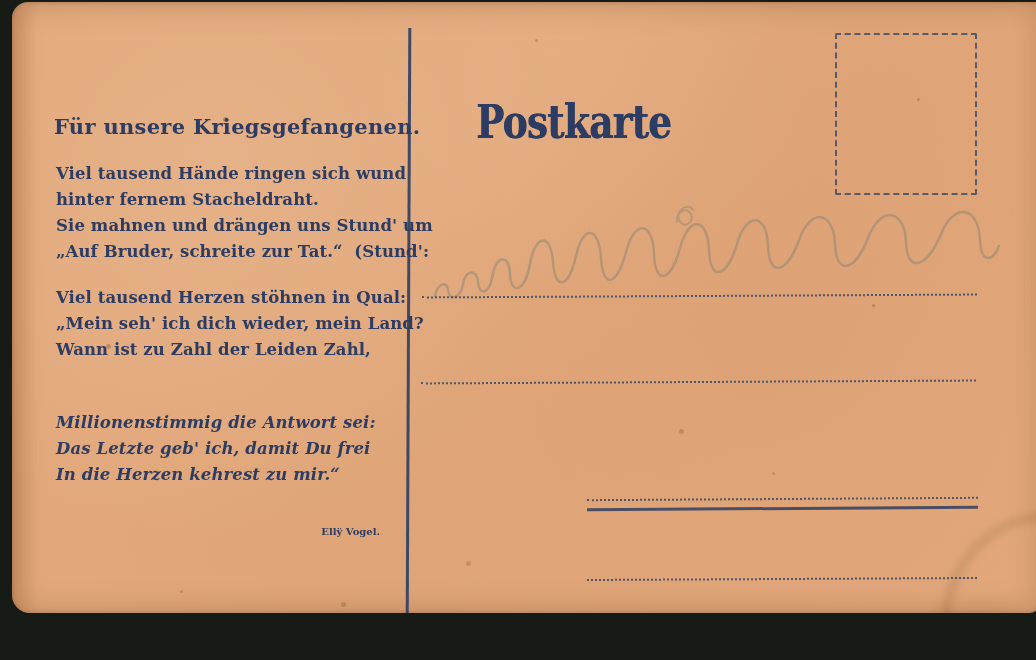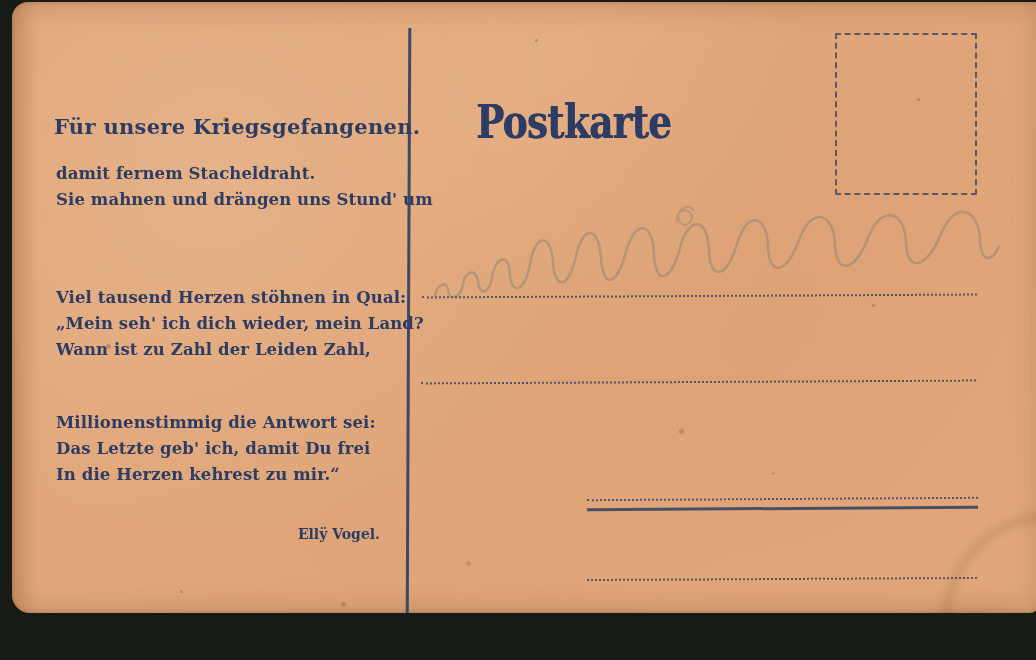--- a/index.html
+++ b/index.html
@@ -30,28 +30,28 @@
   }
   
   .poem{position:absolute;left:42px;top:0;width:338px;}
   .poem-title{
     position:absolute;left:0;top:112px;width:338px;text-align:center;
     font-size:21px;font-weight:bold;letter-spacing:.3px;white-space:pre;
   }
   .stanza{position:absolute;left:2px;width:336px;}
   .stanza-1{top:159px;}
   .stanza-2{top:283px;}
-  .stanza-3{top:408px;}
+  .stanza-3{top:408px;font-style:italic;}
   .poem-line{
     font-size:16.5px;font-weight:bold;line-height:26px;white-space:pre;
     letter-spacing:.1px;
   }
   .poem-author{
     position:absolute;left:0;top:524px;width:326px;text-align:right;
-    font-size:14px;font-weight:bold;white-space:pre;
+    font-size:10px;font-weight:bold;white-space:pre;
   }
   
   .postcard-heading{
     position:absolute;left:464px;top:92px;
     font-size:47px;font-weight:bold;letter-spacing:-1px;white-space:pre;
     transform:scaleX(.8);transform-origin:left top;
     text-shadow:.6px 0 0 currentColor;
   }
   .stamp-box{
     position:absolute;left:823px;top:31px;width:138px;height:158px;
@@ -99,22 +99,24 @@
 <body>
 
 <div class="card">
 
   <div class="divider"></div>
 
   <div class="poem">
     <div class="poem-title ink">Für unsere Kriegsgefangenen.</div>
 
     <div class="stanza stanza-1">
-      <div class="poem-line ink">damit fernem Stacheldraht.</div>
+      <div class="poem-line ink">Viel tausend Hände ringen sich wund</div>
+      <div class="poem-line ink">hinter fernem Stacheldraht.</div>
       <div class="poem-line ink">Sie mahnen und drängen uns Stund' um</div>
+      <div class="poem-line ink">„Auf Bruder, schreite zur Tat.“  (Stund':</div>
     </div>
 
     <div class="stanza stanza-2">
       <div class="poem-line ink">Viel tausend Herzen stöhnen in Qual:</div>
       <div class="poem-line ink">„Mein seh' ich dich wieder, mein Land?</div>
       <div class="poem-line ink">Wann ist zu Zahl der Leiden Zahl,</div>
     </div>
 
     <div class="stanza stanza-3">
       <div class="poem-line ink">Millionenstimmig die Antwort sei:</div>

